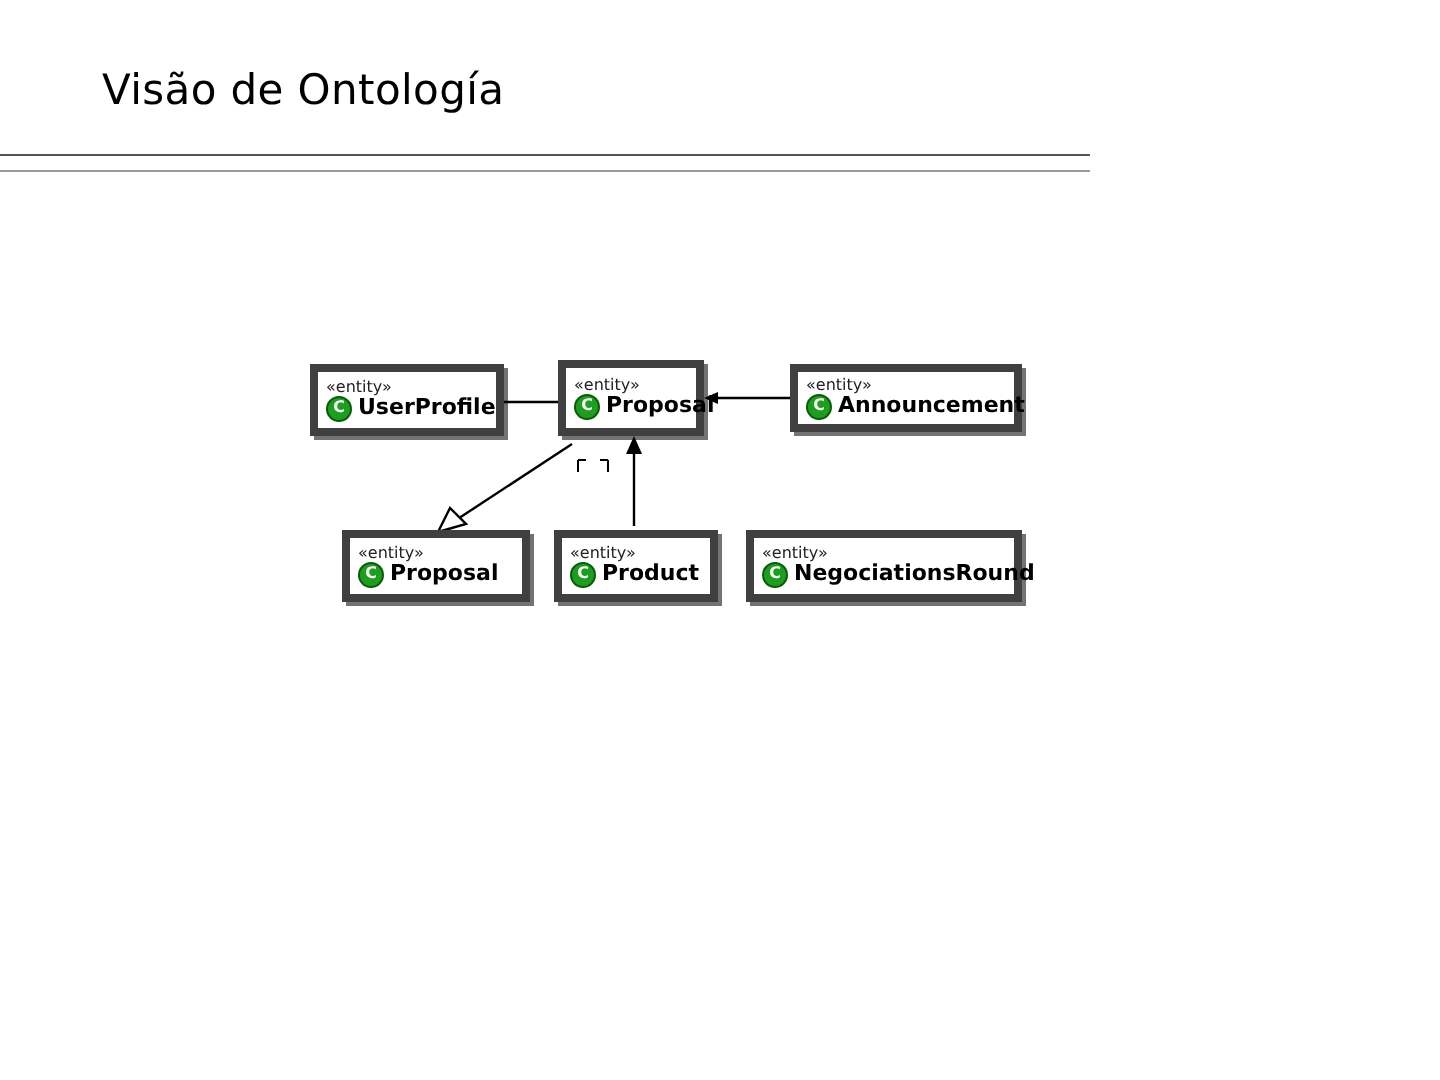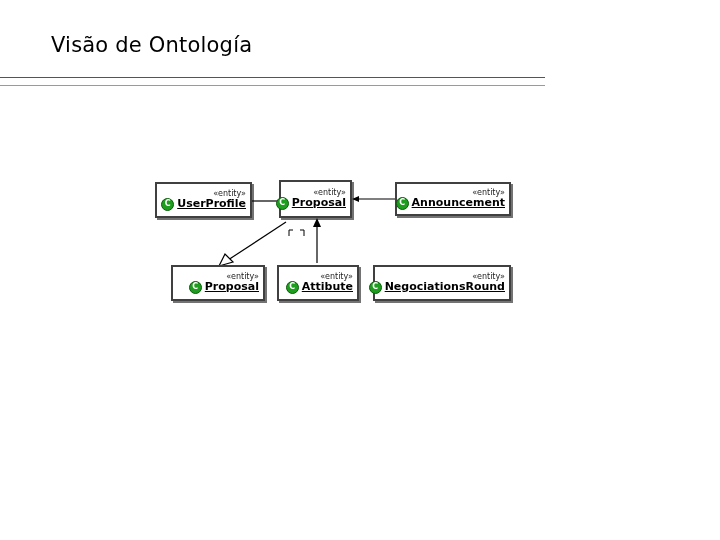--- a/index.html
+++ b/index.html
@@ -54,25 +54,25 @@
     left: 155px;
     top: 170px;
     width: 380px;
     height: 140px;
   }
 
   .uml-class {
     position: absolute;
     box-sizing: border-box;
     background: #ffffff;
-    border: 2px solid #404040;
+    border: 4px solid #404040;
     box-shadow: 2px 2px 0 rgba(0,0,0,0.55);
     display: flex;
     flex-direction: column;
-    align-items: flex-end;
+    align-items: flex-start;
     justify-content: center;
     padding: 2px 4px 3px 4px;
   }
   .stereotype {
     font-size: 8px;
     line-height: 9px;
     color: #222222;
     font-family: "DejaVu Sans", sans-serif;
     white-space: nowrap;
   }
@@ -97,21 +97,20 @@
     flex: 0 0 auto;
     font-weight: bold;
   }
   .class-name {
     font-size: 11px;
     line-height: 12px;
     font-weight: bold;
     color: #000000;
     font-family: "DejaVu Sans", sans-serif;
     white-space: nowrap;
-    text-decoration: underline;
   }
 
   .edge-svg {
     position: absolute;
     left: 0; top: 0;
     width: 380px;
     height: 140px;
     overflow: visible;
   }
 </style>
@@ -172,21 +171,21 @@
       <div class="name-row">
         <span class="c-icon">C</span>
         <span class="class-name">Proposal</span>
       </div>
     </div>
 
     <div class="uml-class" style="left:122px;top:95px;width:82px;height:36px;">
       <div class="stereotype">«entity»</div>
       <div class="name-row">
         <span class="c-icon">C</span>
-        <span class="class-name">Attibute</span>
+        <span class="class-name">Product</span>
       </div>
     </div>
 
     <div class="uml-class" style="left:218px;top:95px;width:138px;height:36px;">
       <div class="stereotype">«entity»</div>
       <div class="name-row">
         <span class="c-icon">C</span>
         <span class="class-name">NegociationsRound</span>
       </div>
     </div>

